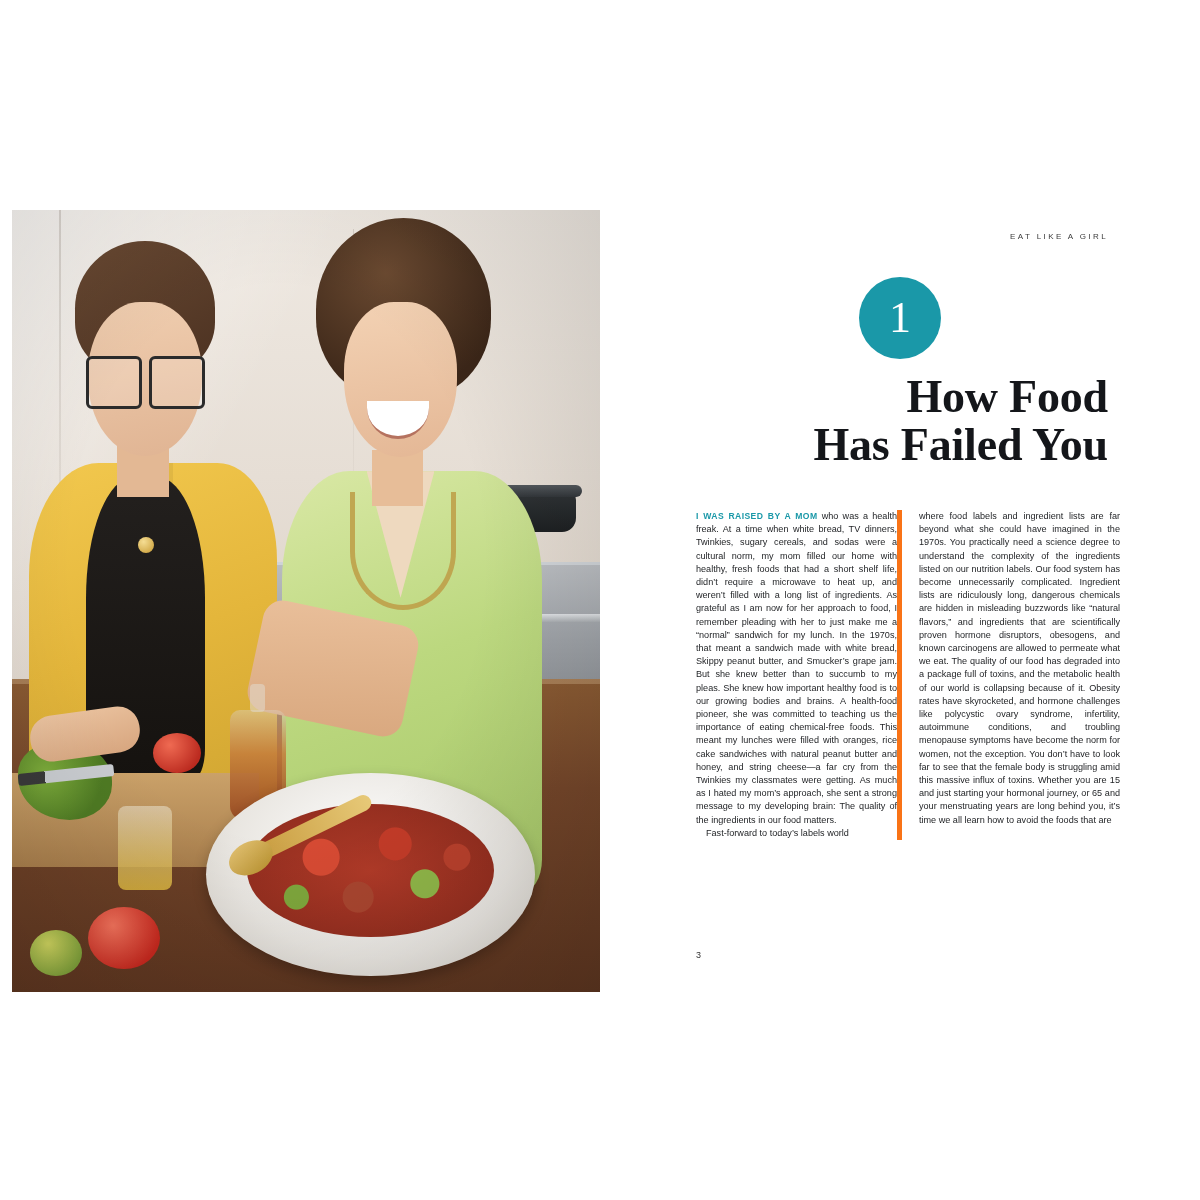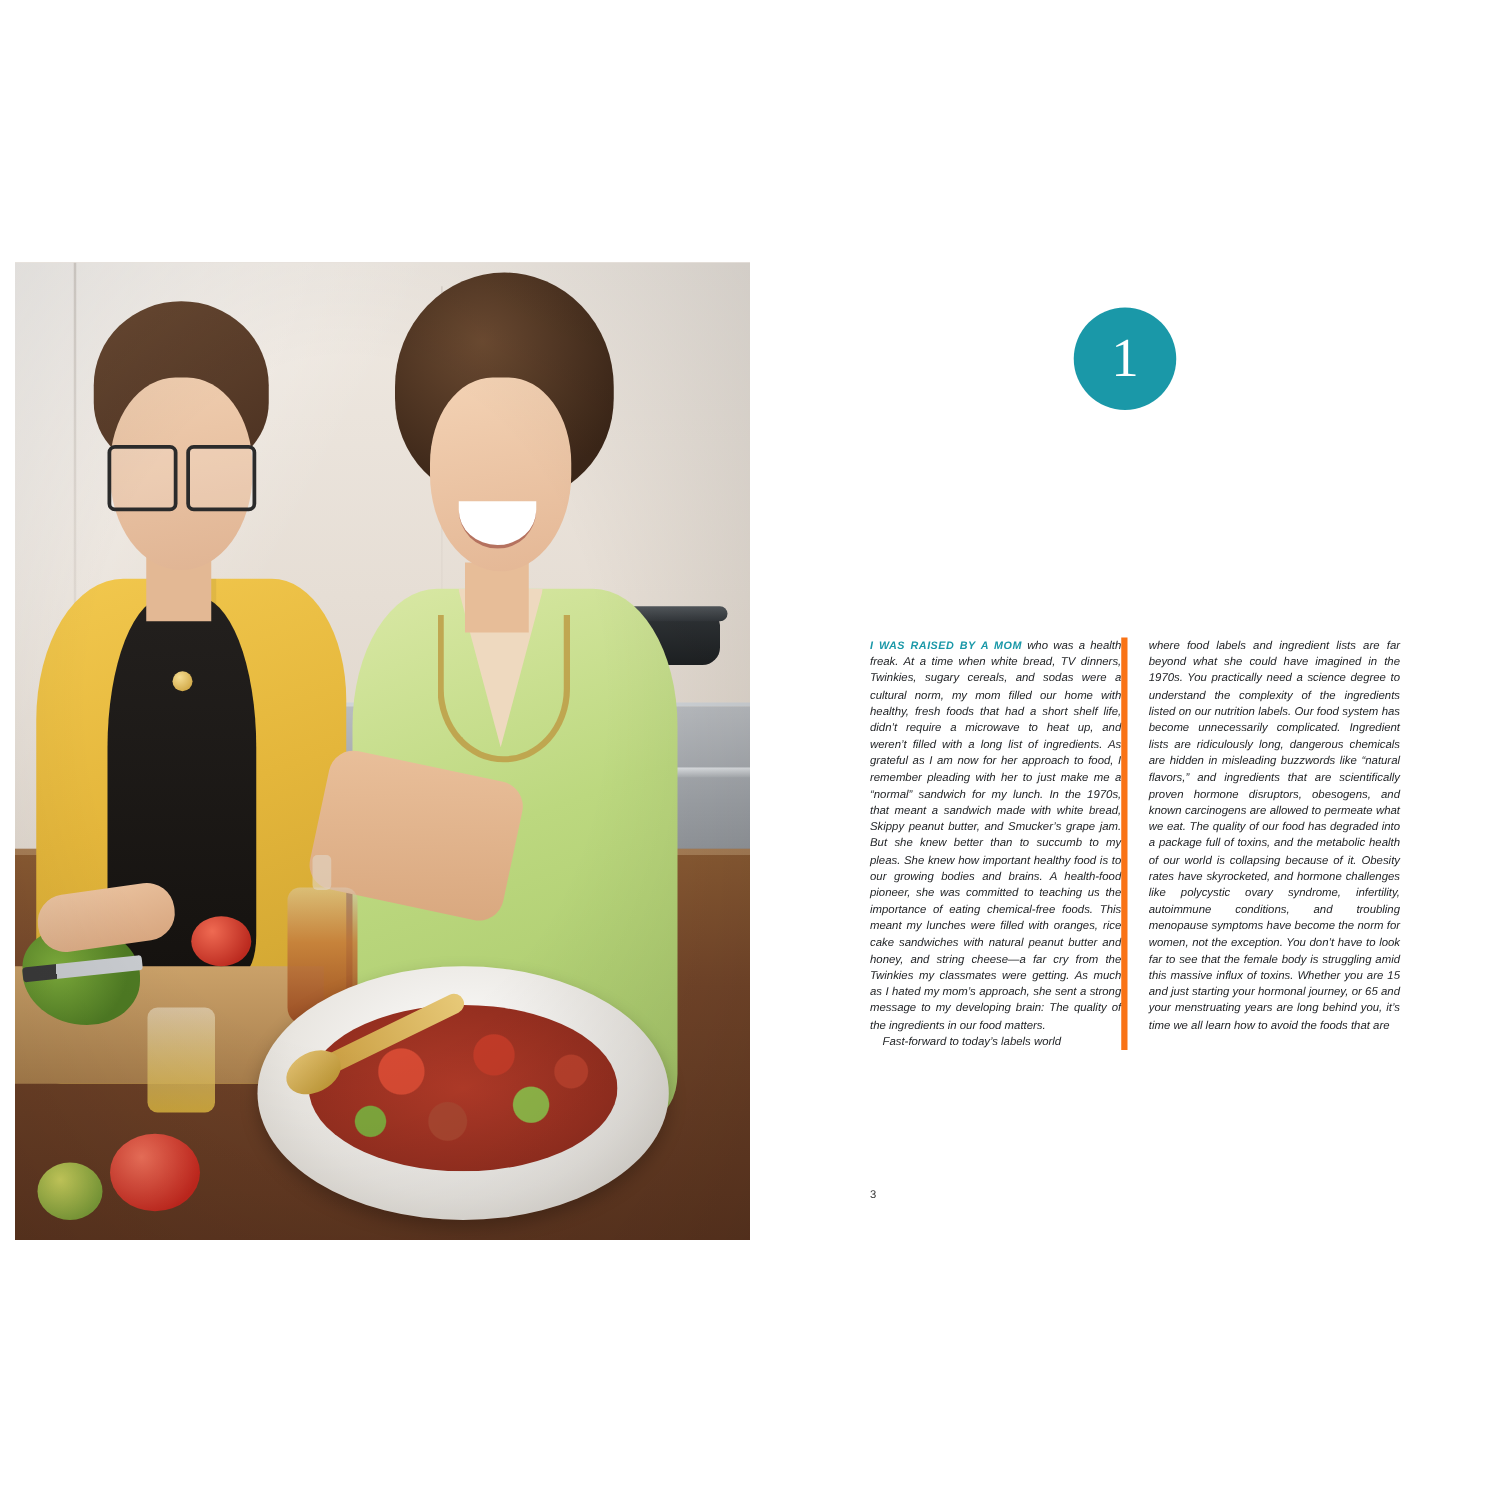--- a/index.html
+++ b/index.html
@@ -354,21 +354,20 @@
   }
   .chapter-title .line2 { display:block; }
 
   .columns {
     position: absolute;
     left: 56px;
     right: 40px;
     top: 300px;
     display: flex;
     gap: 0;
-    font-style: italic;
   }
   .col {
     width: 50%;
     font-size: 9.1px;
     line-height: 13.2px;
     text-align: justify;
     color: #1d1f22;
     font-family: "Liberation Sans", sans-serif;
     hyphens: auto;
   }
@@ -447,25 +446,30 @@
       <div class="spoon"></div>
       <div class="tomato t1"></div>
       <div class="tomato t2"></div>
 
       <div class="photo-shade"></div>
     </div>
   </div>
 
   <div class="text-page">
 
+    <div class="running-head">EAT LIKE A GIRL</div>
 
     <div class="chapter-badge-wrap">
       <div class="chapter-badge">1</div>
     </div>
 
+    <h1 class="chapter-title">
+      <span class="line1">How Food</span>
+      <span class="line2">Has Failed You</span>
+    </h1>
 
     <div class="columns">
       <div class="col left">
         <p><span class="dropcap-lead">I WAS RAISED BY A MOM</span><span> who was a health freak. At a time when white bread, TV dinners, Twinkies, sugary cereals, and sodas were a cultural norm, my mom filled our home with healthy, fresh foods that had a short shelf life, didn’t require a microwave to heat up, and weren’t filled with a long list of ingredients. As grateful as I am now for her approach to food, I remember pleading with her to just make me a “normal” sandwich for my lunch. In the 1970s, that meant a sandwich made with white bread, Skippy peanut butter, and Smucker’s grape jam. But she knew better than to succumb to my pleas. She knew how important healthy food is to our growing bodies and brains. A health-food pioneer, she was committed to teaching us the importance of eating chemical-free foods. This meant my lunches were filled with oranges, rice cake sandwiches with natural peanut butter and honey, and string cheese—a far cry from the Twinkies my classmates were getting. As much as I hated my mom’s approach, she sent a strong message to my developing brain: The quality of the ingredients in our food matters.</span></p>
         <p>Fast-forward to today’s labels world</p>
       </div>
       <div class="col right">
         <p>where food labels and ingredient lists are far beyond what she could have imagined in the 1970s. You practically need a science degree to understand the complexity of the ingredients listed on our nutrition labels. Our food system has become unnecessarily complicated. Ingredient lists are ridiculously long, dangerous chemicals are hidden in misleading buzzwords like “natural flavors,” and ingredients that are scientifically proven hormone disruptors, obesogens, and known carcinogens are allowed to permeate what we eat. The quality of our food has degraded into a package full of toxins, and the metabolic health of our world is collapsing because of it. Obesity rates have skyrocketed, and hormone challenges like polycystic ovary syndrome, infertility, autoimmune conditions, and troubling menopause symptoms have become the norm for women, not the exception. You don’t have to look far to see that the female body is struggling amid this massive influx of toxins. Whether you are 15 and just starting your hormonal journey, or 65 and your menstruating years are long behind you, it’s time we all learn how to avoid the foods that are</p>
       </div>
     </div>

